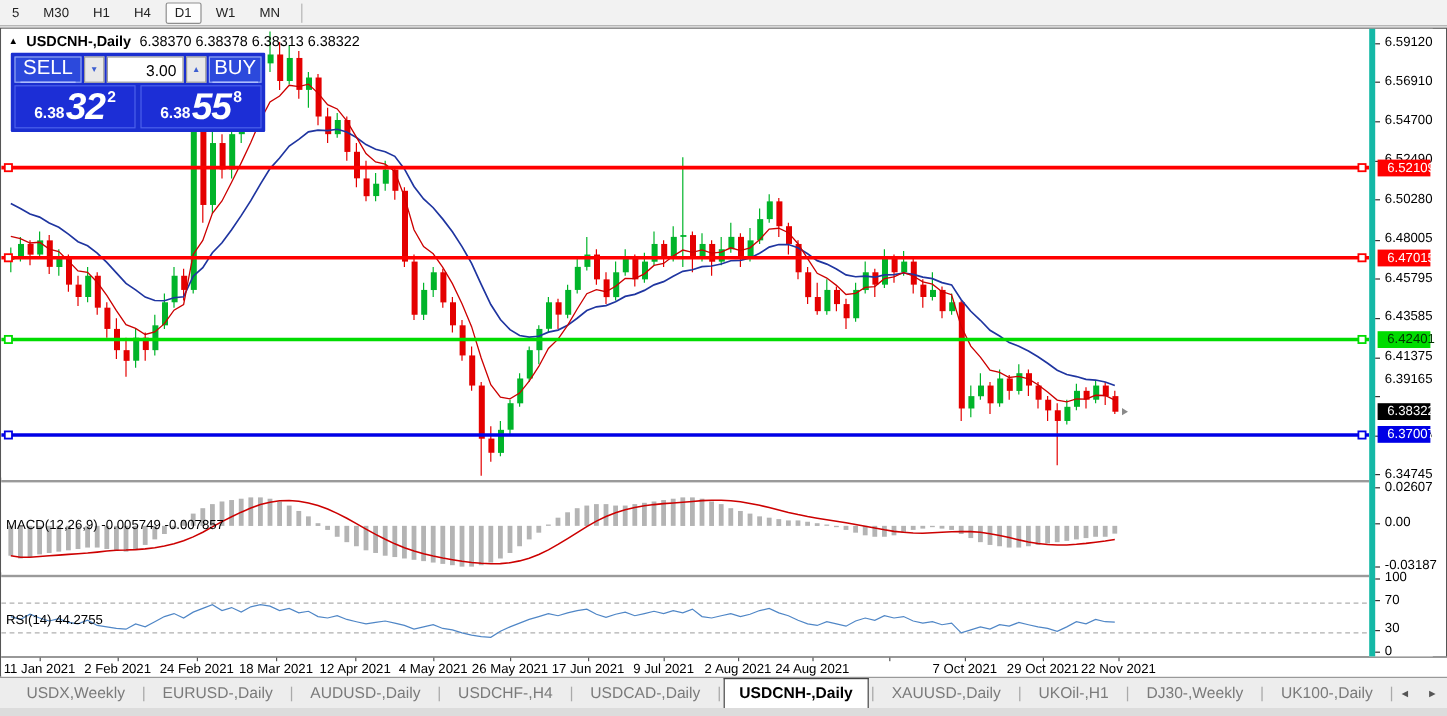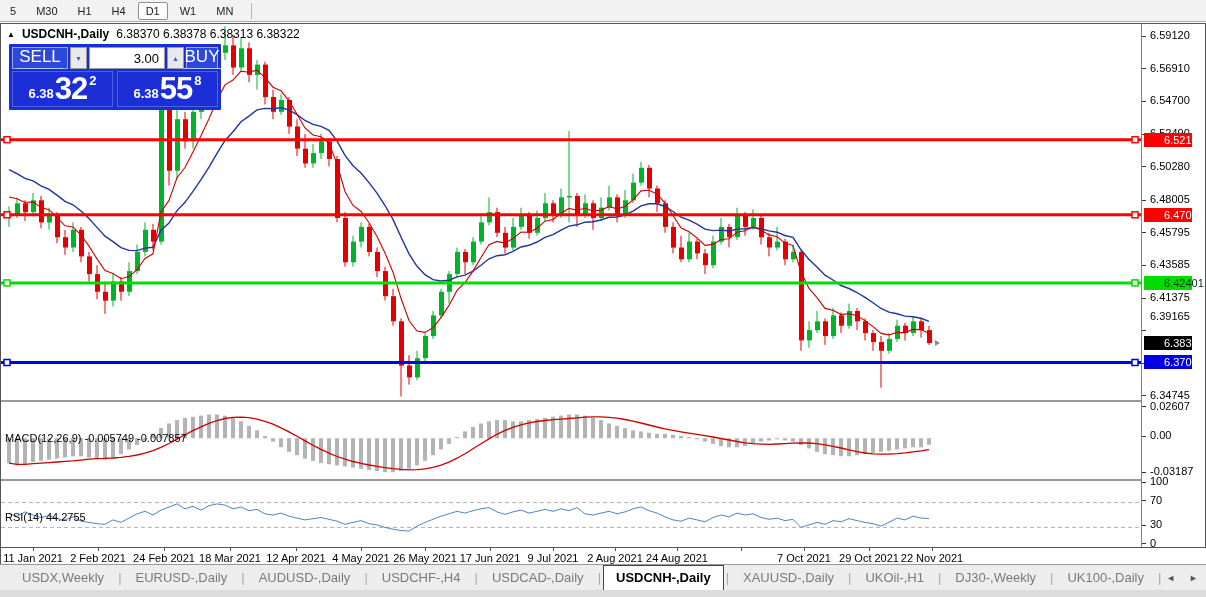--- a/index.html
+++ b/index.html
@@ -26,44 +26,44 @@
 
   .pane-label { position:absolute; top:2px; left:4px; font-size:11px; color:#000; z-index:3;margin-top:28px; }
 
   
   .chart-header { position:absolute; top:3px; left:6px; font-size:12px; color:#000; z-index:5;
     display:flex; align-items:center; gap:7px; }
   .collapse { font-size:8px; color:#000; }
 
   
   .axis-col { position:absolute; top:0; left:1140px; width:53px; height:523px;
-    border-left:1px solid #14b8a6; background:#fff; z-index:4; }
+    border-left:5px solid #14b8a6; background:#fff; z-index:4; }
   .tickmark { position:absolute; left:0; width:4px; height:1px; background:#333; }
   .ticklabel { position:absolute; left:8px; font-size:11px; color:#000; white-space:nowrap; }
   .pricetag { position:absolute; left:2px; right:2px; height:14px; line-height:14px;
-    font-size:11px; padding-left:20px; z-index:6; white-space:nowrap; }
+    font-size:11px; padding-left:8px; z-index:6; white-space:nowrap; }
 
   
   .trade { position:absolute; top:20px; left:8px; width:212px; z-index:6;
     background:#1b2fd0; padding:3px; border-radius:1px; }
   .trade-row1 { display:flex; height:22px; gap:2px; }
   .tbtn { background:#2c49dc; border:1px solid #93a7f2; color:#fff; font-size:17px;
     display:flex; align-items:center; justify-content:center; cursor:pointer; }
   .tbtn span { border-bottom:1px solid #b9c6ff; padding:0 2px 1px; }
   .sellbtn { width:56px; }
-  .buybtn  { width:32px; }
+  .buybtn  { width:44px; }
   .spinbtn { width:17px; background:#e9e9e9; border:1px solid #9a9a9a; color:#3d5fd0;
     font-size:7px; display:flex; align-items:center; justify-content:center; cursor:pointer; }
   .volbox { flex:1; background:#fff; border:1px solid #9a9a9a; font-size:13px; color:#000;
     display:flex; align-items:center; justify-content:flex-end; padding-right:5px; }
   .trade-row2 { display:flex; gap:4px; margin-top:2px; }
   .pricepanel { flex:1; height:36px; background:#1c2ed6; border:1px solid #4b61ea;
     display:flex; align-items:flex-end; justify-content:center; color:#fff; padding-bottom:2px; position:relative; }
   .pp-prefix { font-size:13px; font-weight:bold; margin-right:1px; line-height:20px; }
-  .pp-big { font-size:31px; font-weight:bold; line-height:30px; letter-spacing:-1px; }
+  .pp-big { font-size:31px; font-weight:bold; line-height:30px; letter-spacing:-1px;font-style:italic; }
   .pp-sup { font-size:13px; font-weight:bold; position:relative; top:-16px; margin-left:2px; }
 
   
   .datelabel { position:absolute; top:4px; font-size:11px; color:#000; white-space:nowrap;
     transform:translateX(-50%); }
   .datetick { position:absolute; top:0; width:1px; height:3px; background:#555; }
 
   
   .tabbar { position:absolute; top:564px; left:0; width:1206px; height:26px;
     background:#ededed; border-top:1px solid #999; display:flex; align-items:center;

